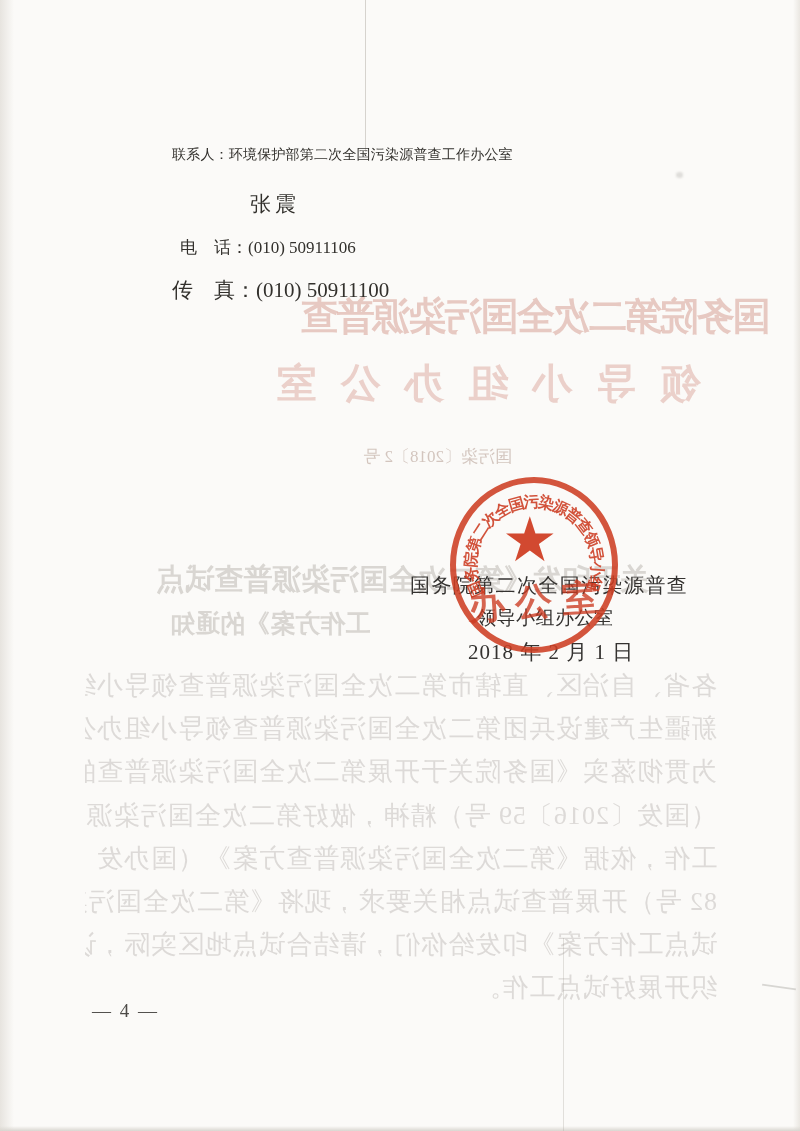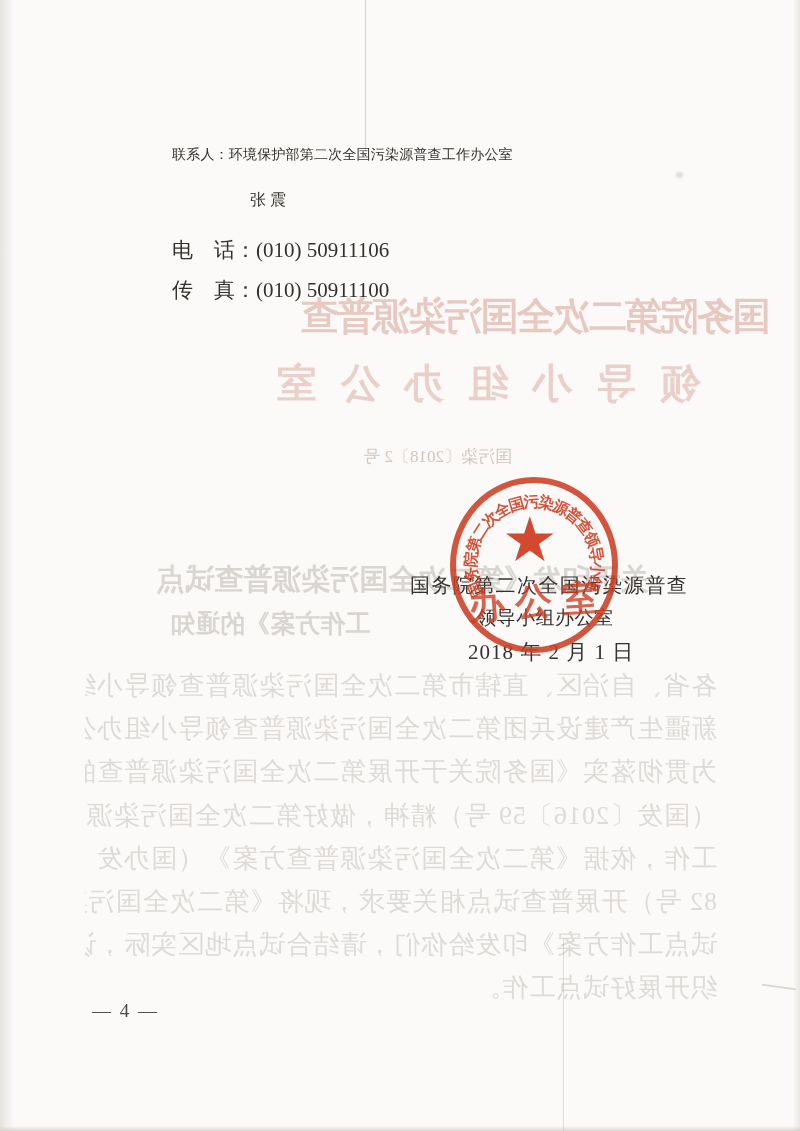--- a/index.html
+++ b/index.html
@@ -38,22 +38,22 @@
     font-size:29px;font-weight:bold;color:rgba(140,131,124,.30);}
   .g-h2{left:180px;top:607px;width:190px;text-align:center;
     font-size:25px;font-weight:bold;color:rgba(140,131,124,.30);}
   .g-body{left:85px;top:668px;width:632px;white-space:normal;}
   .g-body .gl{height:43.2px;font-size:26px;letter-spacing:1px;
     color:rgba(134,129,123,.26);overflow:hidden;white-space:nowrap;}
 
   
   .txt{position:absolute;z-index:2;white-space:nowrap;}
   .l-contact1{left:172px;top:146px;font-size:14px;letter-spacing:.2px;}
-  .l-contact2{left:250px;top:190px;font-size:16px;letter-spacing:4px;}
-  .l-phone{left:172px;top:236px;font-size:21px;}
+  .l-contact2{left:250px;top:190px;font-size:21px;letter-spacing:4px;}
+  .l-phone{left:180px;top:236px;font-size:17px;}
   .l-fax{left:172px;top:264px;font-size:21px;margin-top:12px;}
   .l-attach{left:172px;top:331px;font-size:21px;letter-spacing:.6px;}
 
   .l-sig1{left:410px;top:572px;font-size:20px;letter-spacing:1.4px;color:#343230;}
   .l-sig2{left:477px;top:605px;font-size:19px;letter-spacing:.5px;color:#343230;}
   .l-date{left:468px;top:638px;font-size:21px;letter-spacing:1px;color:#343230;text-align:right;}
 
   .l-pagenum{left:92px;top:1000px;font-size:19px;letter-spacing:2px;color:#4c4a47;}
 
   

